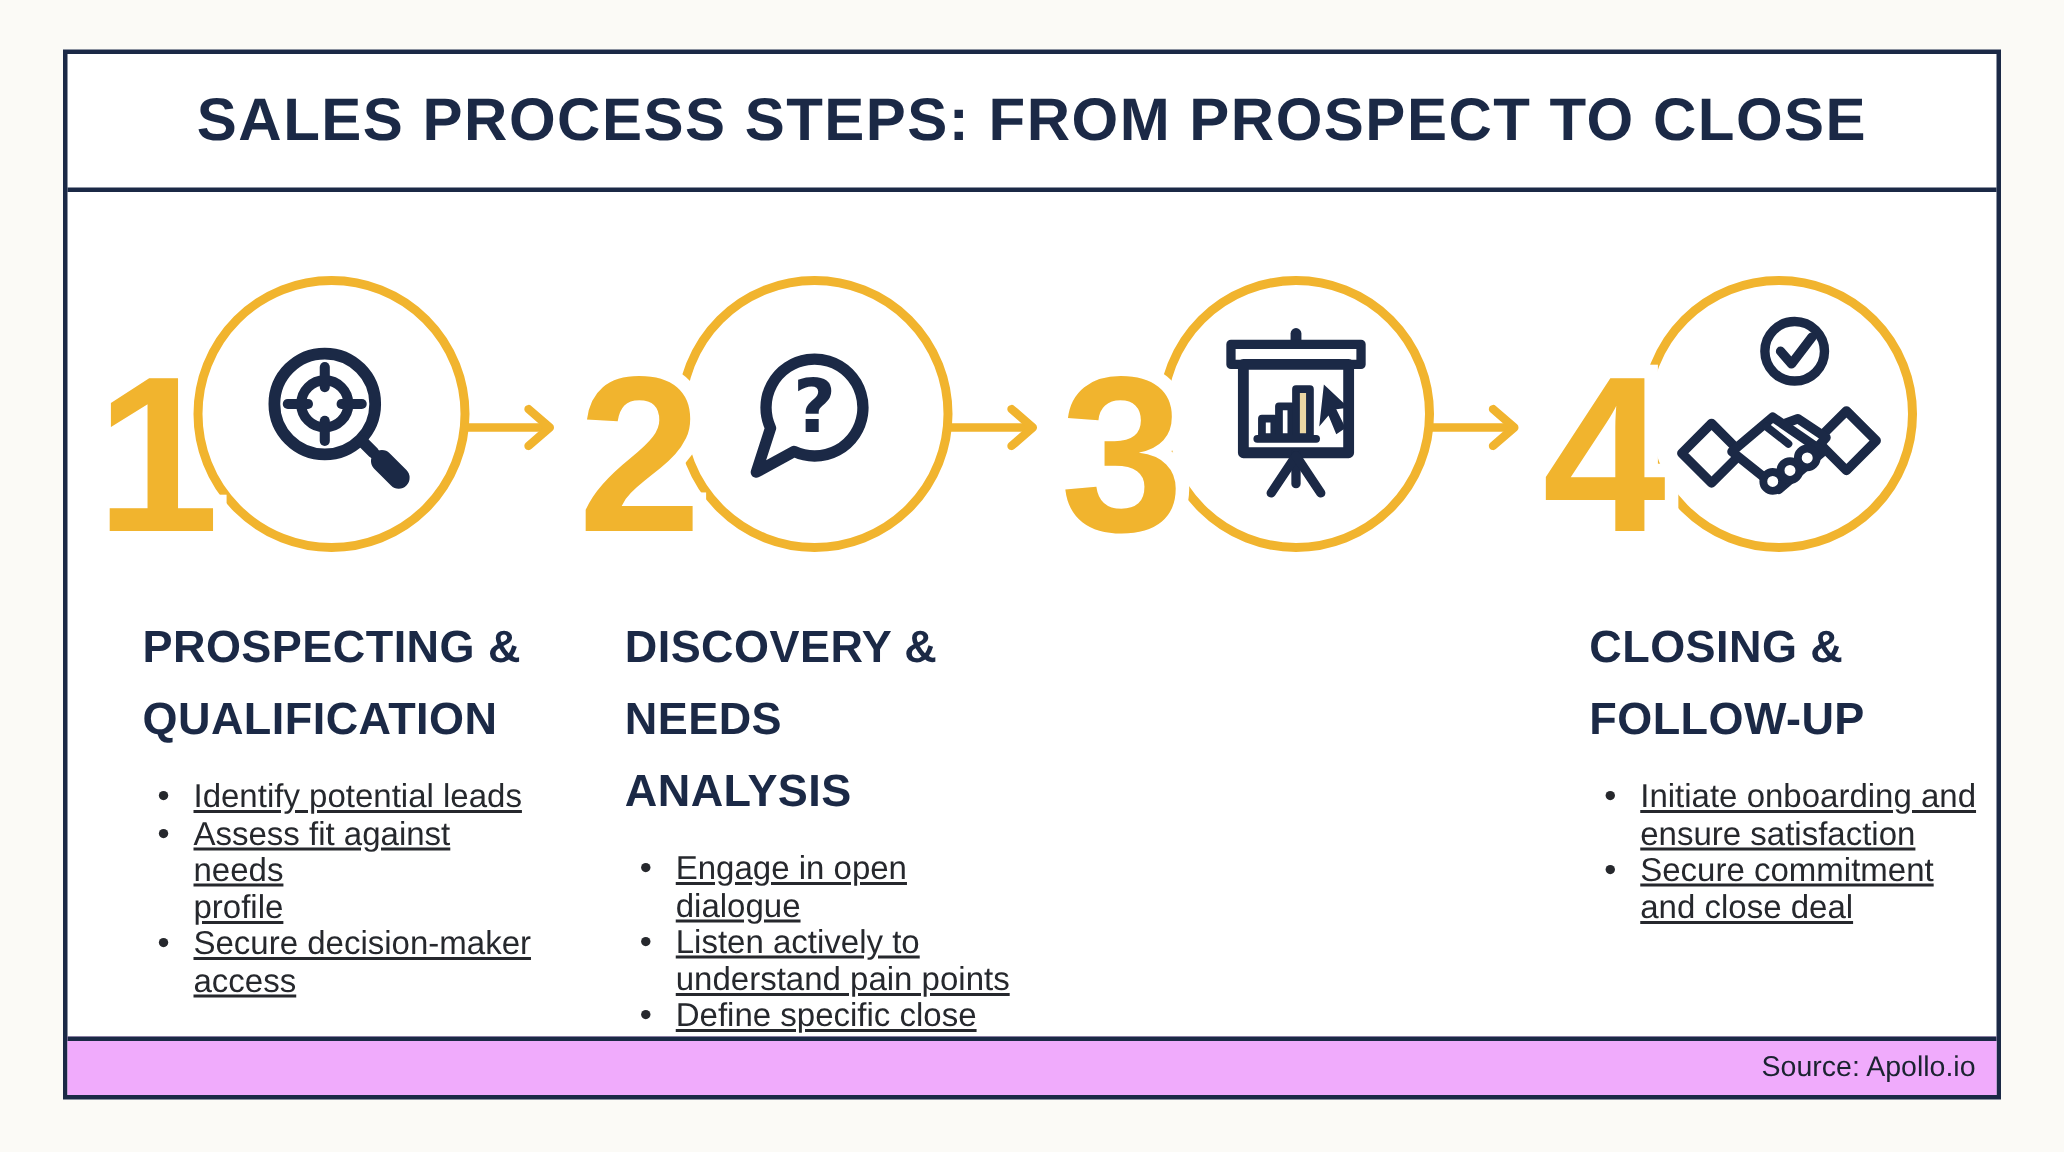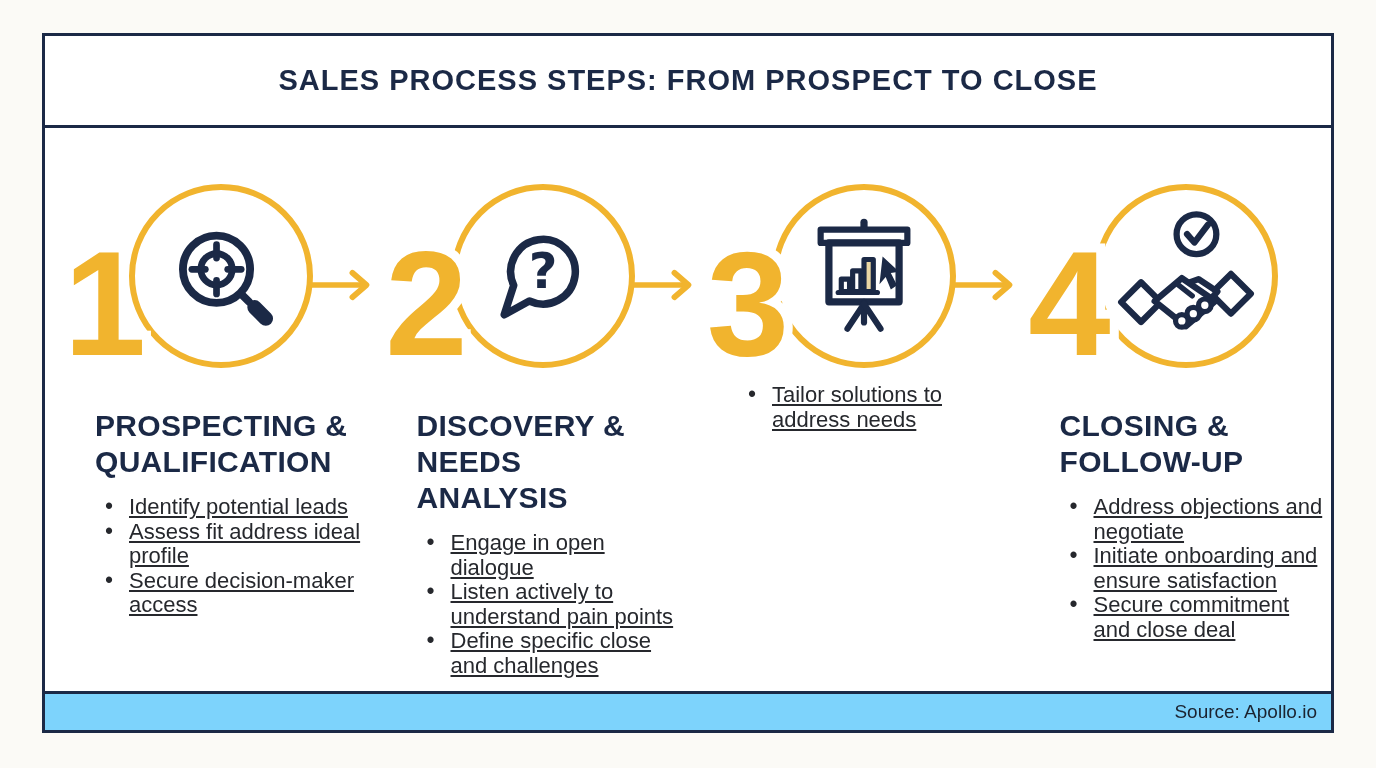--- a/index.html
+++ b/index.html
@@ -16,21 +16,21 @@
   }
   .frame{
     position:absolute;left:42px;top:33px;width:1292px;height:700px;
     background:#FFFFFF;border:3px solid var(--navy);box-sizing:border-box;
   }
   .header{
     height:89px;border-bottom:3px solid var(--navy);
     display:flex;align-items:center;justify-content:center;
   }
   .header h1{
-    margin:0;font-size:29px;font-weight:800;letter-spacing:1px;color:var(--navy);
+    margin:0;font-size:40px;font-weight:800;letter-spacing:1px;color:var(--navy);
   }
   .steps{display:flex;}
   .step-col{flex:1;position:relative;min-width:0;}
   .graphic{position:relative;height:184px;margin-top:56px;}
   .circle{
     position:absolute;left:84px;top:0;width:172px;height:172px;
     border:6px solid var(--yellow);border-radius:50%;
     display:flex;align-items:center;justify-content:center;box-sizing:content-box;
   }
   .step-number{
@@ -38,36 +38,36 @@
     font-size:148px;font-weight:800;line-height:1;color:var(--yellow);z-index:2;
   }
   .num-halo{
     position:absolute;inset:0;color:#fff;
     -webkit-text-stroke:18px #fff;text-shadow:0 0 6px #fff;
   }
   .num-main{position:relative;}
   .arrow{position:absolute;left:264px;top:83px;width:66px;height:36px;z-index:1;}
   .step-title{
     margin:40px 0 0;padding:0 8px 0 50px;
-    font-size:30px;line-height:36px;font-weight:800;letter-spacing:0.3px;
+    font-size:30px;line-height:48px;font-weight:800;letter-spacing:0.3px;
     color:var(--navy);white-space:pre-line;
   }
   .bullets{list-style:none;margin:15px 0 0;padding:0 6px 0 58px;}
   .bullets li{
     position:relative;padding-left:26px;
     font-size:22px;line-height:24.5px;color:var(--text);white-space:pre-line;text-decoration:underline;
   }
   .bullets li::before{
     content:"\2022";position:absolute;left:2px;top:-1px;font-size:23px;color:var(--text);
   }
   .footer{
     position:absolute;left:0;right:0;bottom:0;height:39px;
     border-top:3px solid var(--navy);box-sizing:border-box;
     display:flex;align-items:center;justify-content:flex-end;
-    padding-right:14px;font-size:19px;color:#1B2330;background:#7dd3fc;
+    padding-right:14px;font-size:19px;color:#1B2330;background:#f0abfc;
   }
   svg{display:block;}
 </style>
 </head>
 <body>
 
 <div class="frame">
 
   <div class="header">
     <h1>SALES PROCESS STEPS: FROM PROSPECT TO CLOSE</h1>
@@ -95,21 +95,21 @@
         </span>
         <svg class="arrow" viewBox="0 0 70 36" fill="none" stroke="#F1B42E" stroke-width="6" stroke-linecap="round" stroke-linejoin="round">
           <path d="M2 18 L56 18"></path>
           <path d="M46 5 L61 18 L46 31"></path>
         </svg>
       </div>
       <h2 class="step-title">PROSPECTING &amp;
 QUALIFICATION</h2>
       <ul class="bullets">
         <li>Identify potential leads</li>
-        <li>Assess fit address ideal
+        <li>Assess fit against needs
 profile</li>
         <li>Secure decision-maker
 access</li>
       </ul>
     </div>
 
     <div class="step-col">
       <div class="graphic">
         <div class="circle">
           <svg width="112" height="108" viewBox="0 0 104 100" fill="none" stroke="#1B2946" stroke-linejoin="round" stroke-linecap="round">
@@ -158,22 +158,20 @@
         <span class="step-number">
           <span class="num-halo">3</span>
           <span class="num-main">3</span>
         </span>
         <svg class="arrow" viewBox="0 0 70 36" fill="none" stroke="#F1B42E" stroke-width="6" stroke-linecap="round" stroke-linejoin="round">
           <path d="M2 18 L56 18"></path>
           <path d="M46 5 L61 18 L46 31"></path>
         </svg>
       </div>
       <ul class="bullets">
-        <li>Tailor solutions to
-address needs</li>
       </ul>
     </div>
 
     <div class="step-col">
       <div class="graphic">
         <div class="circle">
           <svg width="138" height="132" viewBox="0 0 132 126" fill="none" stroke="#1B2946" stroke-linecap="round" stroke-linejoin="round">
             <circle cx="76" cy="23" r="19" stroke-width="6" fill="#fff"></circle>
             <path d="M67 23 L74 31 L87 14" stroke-width="6"></path>
             <path d="M128 80 L109 61 L90 80 L109 99 Z" stroke-width="6" fill="#fff"></path>
@@ -187,22 +185,20 @@
           </svg>
         </div>
         <span class="step-number">
           <span class="num-halo">4</span>
           <span class="num-main">4</span>
         </span>
       </div>
       <h2 class="step-title">CLOSING &amp;
 FOLLOW-UP</h2>
       <ul class="bullets">
-        <li>Address objections and
-negotiate</li>
         <li>Initiate onboarding and
 ensure satisfaction</li>
         <li>Secure commitment
 and close deal</li>
       </ul>
     </div>
 
   </div>
 
   <div class="footer">

